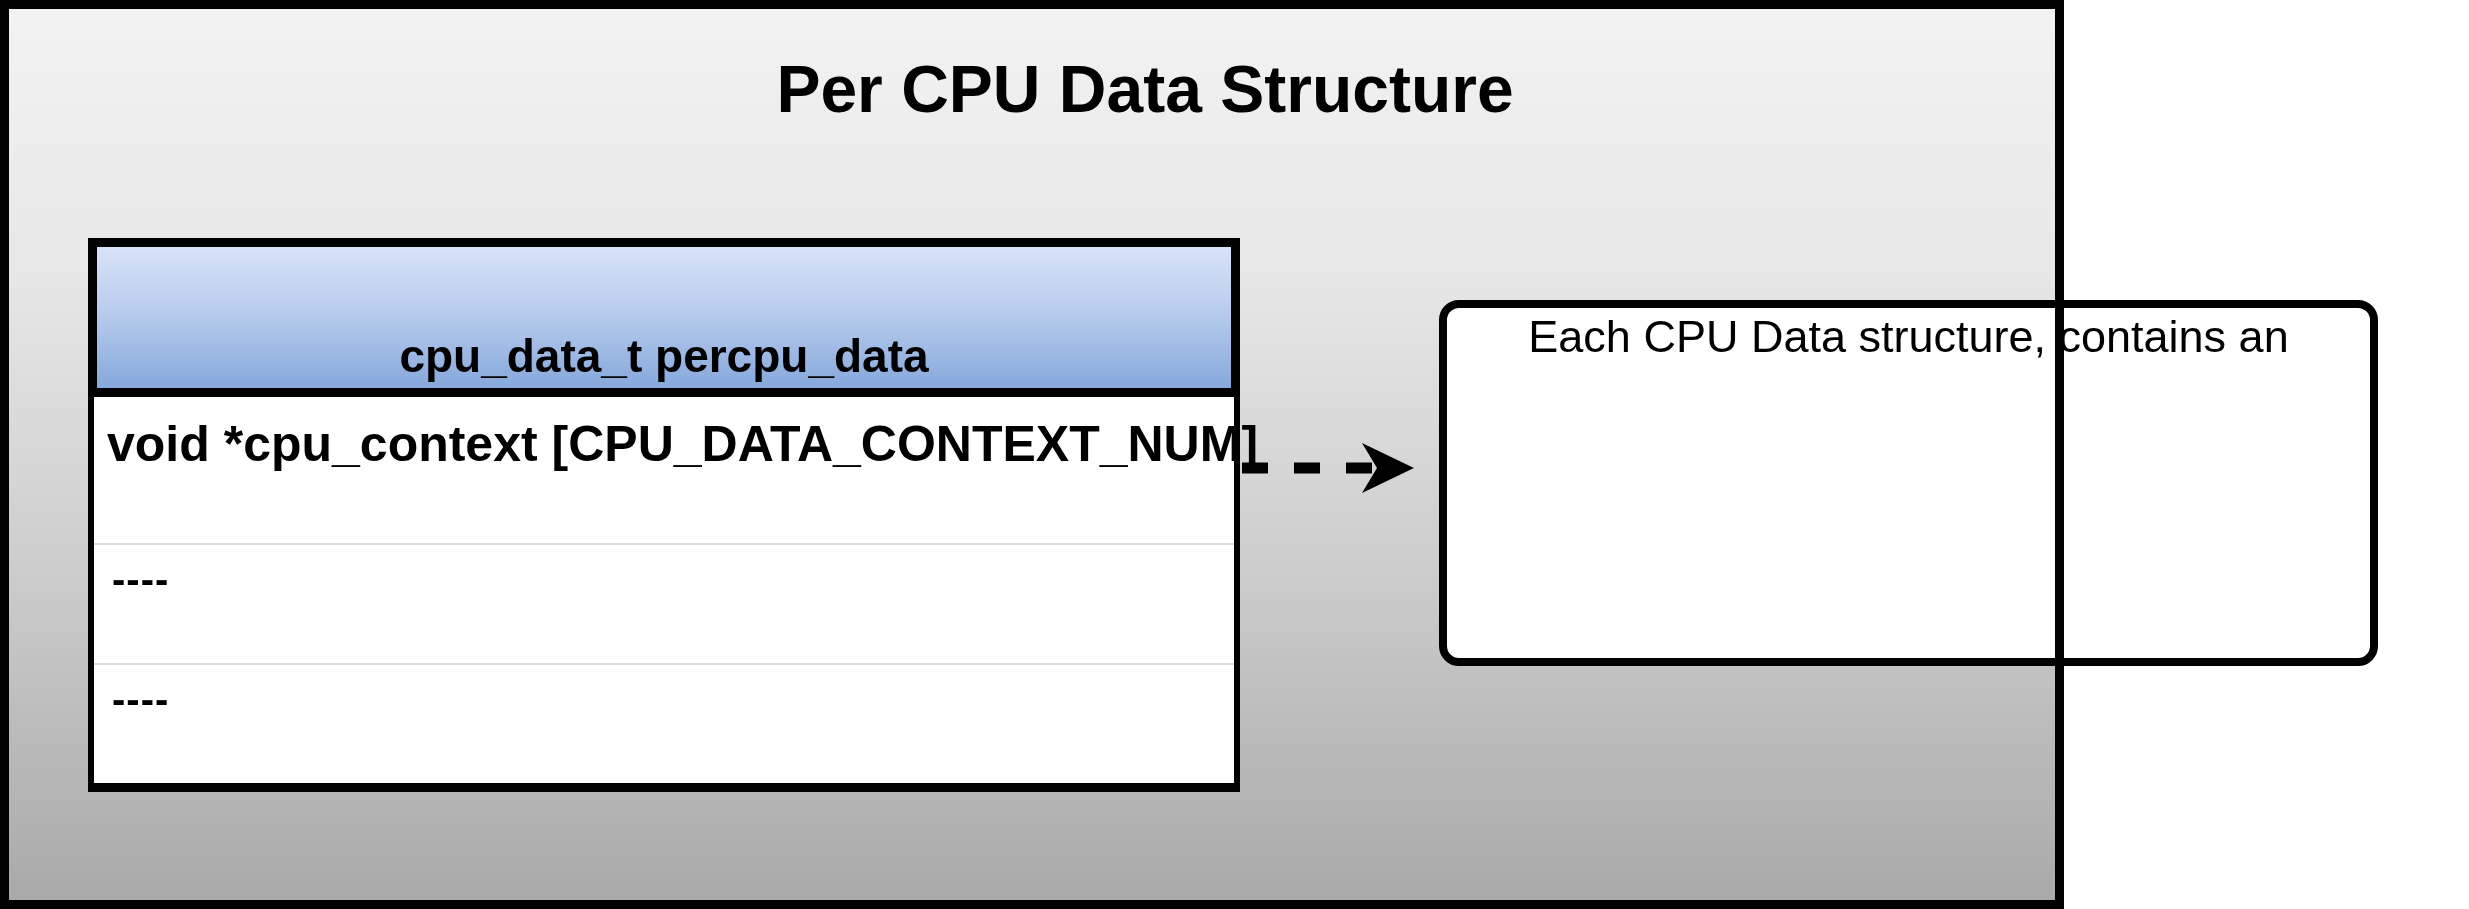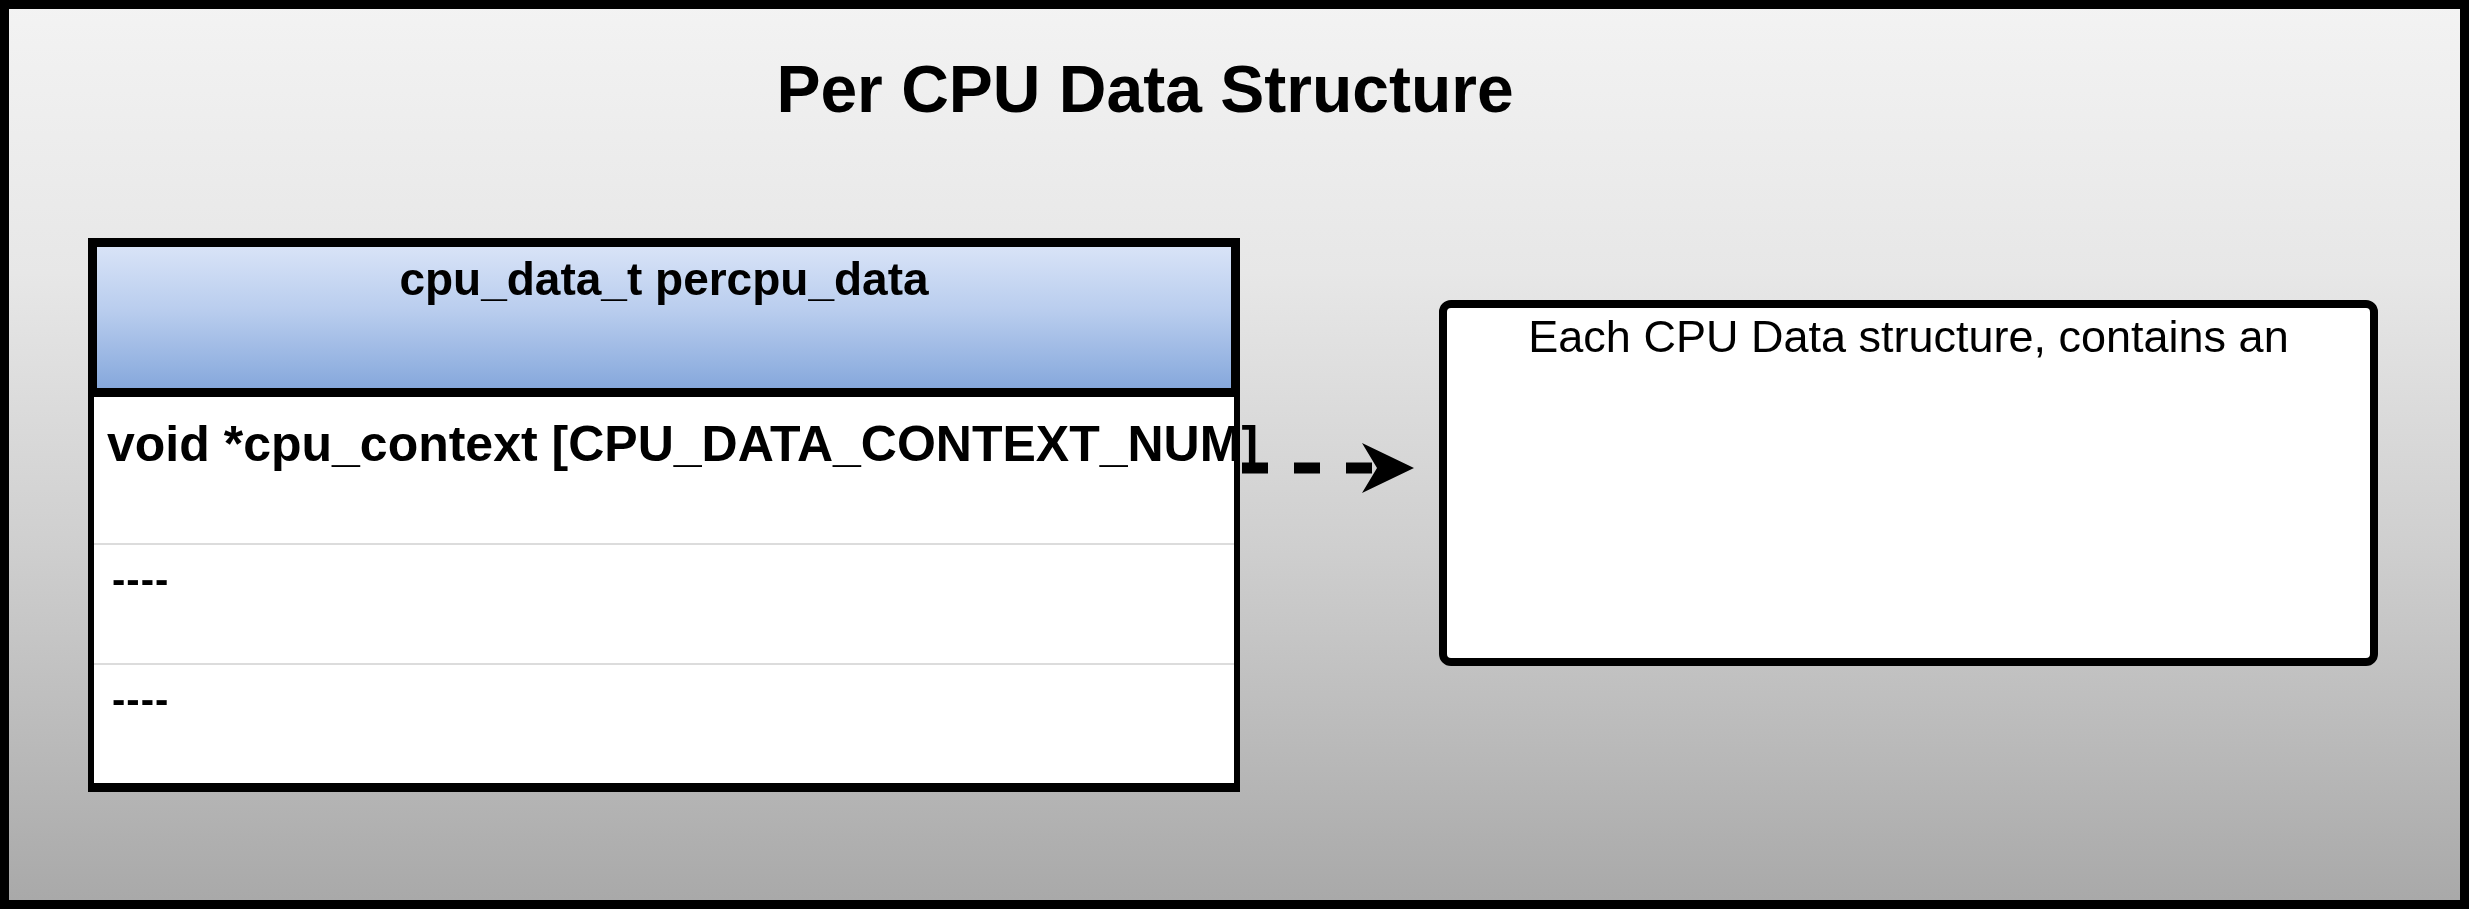--- a/index.html
+++ b/index.html
@@ -1,21 +1,21 @@
 <!DOCTYPE html>
 <html><head>
 <meta charset="utf-8">
 <style>
   * { margin: 0; padding: 0; box-sizing: border-box; }
   html, body { width: 2469px; height: 909px; overflow: hidden; }
   body { font-family: "Liberation Sans", sans-serif; color: #000; }
 
   .canvas {
     position: relative;
-    width: 2469px;
+    width: 2064px;
     height: 909px;
     background: linear-gradient(180deg, #f3f3f3 0%, #e7e7e7 30%, #cfcfcf 60%, #a8a8a8 100%);
   }
 
   
   .frame {
     position: absolute; inset: 0;
     border: 9px solid #000;
     pointer-events: none;
     z-index: 20;
@@ -36,21 +36,21 @@
   .struct-table {
     position: absolute;
     left: 88px; top: 238px;
     width: 1152px; height: 554px;
   }
   .struct-header {
     width: 1152px; height: 159px;
     border: 9px solid #000;
     background: linear-gradient(180deg, #d8e3f7 0%, #b9cdee 45%, #86a8dc 100%);
     display: flex; flex-direction: column;
-    align-items: center; justify-content: space-between;
+    align-items: center; justify-content: flex-end;
     font-size: 46px; font-weight: bold; line-height: 64px;
     text-align: center;
   }
   .struct-body {
     width: 1152px; height: 395px;
     border-left: 6px solid #000;
     border-right: 6px solid #000;
     border-bottom: 9px solid #000;
     background: #ffffff;
     display: flex; flex-direction: column;
@@ -73,21 +73,21 @@
   }
   .row-last { border-bottom: none; flex: 1; }
 
   
   .note-box {
     position: absolute;
     left: 1439px; top: 300px;
     width: 939px; height: 366px;
     background: #ffffff;
     border: 8px solid #000;
-    border-radius: 12px;
+    border-radius: 20px;
     padding-top: 0px;
     text-align: center;
     font-size: 45px; line-height: 58px;
     z-index: 5;
   }
 
   
   .connector-svg {
     position: absolute; inset: 0;
     width: 2469px; height: 909px;

